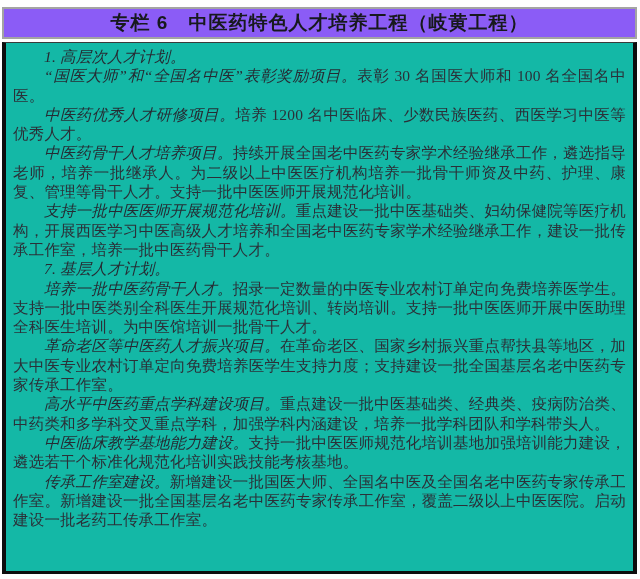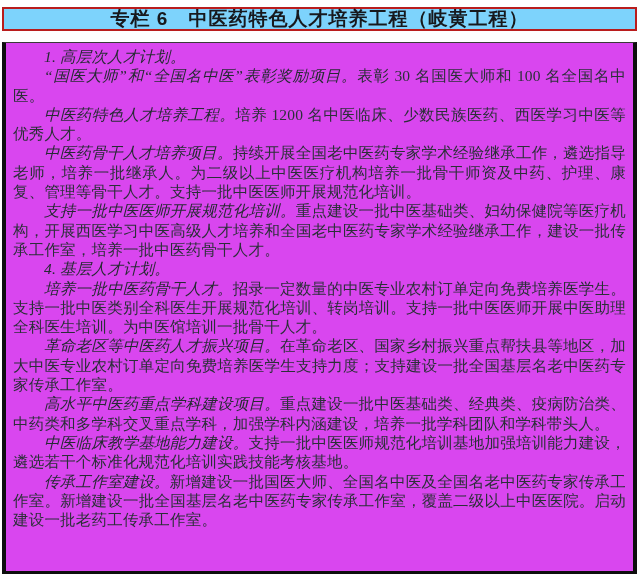--- a/index.html
+++ b/index.html
@@ -14,23 +14,23 @@
     height: 579px;
     background: #fefefe;
     overflow: hidden;
   }
   
   .title-box {
     position: absolute;
     top: 7px;
     left: 2px;
     right: 3px;
-    height: 24px;
-    border: 2px solid #b91c1c;
-    background: #7dd3fc;
+    height: 32px;
+    border: 2px solid #a3a3a3;
+    background: #8b5cf6;
     display: flex;
     align-items: center;
     justify-content: center;
     box-sizing: border-box;
   }
   .title-text {
     font-family: "Liberation Sans", sans-serif;
     font-weight: bold;
     font-size: 19px;
     color: #17191d;
@@ -42,21 +42,21 @@
     position: absolute;
     top: 42px;
     left: 2px;
     right: 3px;
     bottom: 5px;
     box-sizing: border-box;
     border-top: 1px solid #3a3a3a;
     border-left: 4px solid #0d0d0d;
     border-right: 4px solid #0d0d0d;
     border-bottom: 3px solid #0d0d0d;
-    background: #d946ef;
+    background: #14b8a6;
     padding: 4px 7px 0 7px;
     overflow: hidden;
   }
   .body-box p {
     margin: 0;
     text-indent: 2em;
     text-align: justify;
     font-size: 15.5px;
     line-height: 19.3px;
     color: #2b3038;
@@ -75,24 +75,24 @@
 
 <div class="sheet">
 
   <div class="title-box">
     <span class="title-text">专栏 6　中医药特色人才培养工程（岐黄工程）</span>
   </div>
 
   <div class="body-box">
     <p><span class="lead">1. 高层次人才计划。</span><span class="rest"></span></p>
     <p><span class="lead">“国医大师”和“全国名中医”表彰奖励项目。</span><span class="rest">表彰 30 名国医大师和 100 名全国名中医。</span></p>
-    <p><span class="lead">中医药特色人才培养工程。</span><span class="rest">培养 1200 名中医临床、少数民族医药、西医学习中医等优秀人才。</span></p>
+    <p><span class="lead">中医药优秀人才研修项目。</span><span class="rest">培养 1200 名中医临床、少数民族医药、西医学习中医等优秀人才。</span></p>
     <p><span class="lead">中医药骨干人才培养项目。</span><span class="rest">持续开展全国老中医药专家学术经验继承工作，遴选指导老师，培养一批继承人。为二级以上中医医疗机构培养一批骨干师资及中药、护理、康复、管理等骨干人才。支持一批中医医师开展规范化培训。</span></p>
     <p><span class="lead">支持一批中医医师开展规范化培训。</span><span class="rest">重点建设一批中医基础类、妇幼保健院等医疗机构，开展西医学习中医高级人才培养和全国老中医药专家学术经验继承工作，建设一批传承工作室，培养一批中医药骨干人才。</span></p>
-    <p><span class="lead">4. 基层人才计划。</span><span class="rest"></span></p>
+    <p><span class="lead">7. 基层人才计划。</span><span class="rest"></span></p>
     <p><span class="lead">培养一批中医药骨干人才。</span><span class="rest">招录一定数量的中医专业农村订单定向免费培养医学生。支持一批中医类别全科医生开展规范化培训、转岗培训。支持一批中医医师开展中医助理全科医生培训。为中医馆培训一批骨干人才。</span></p>
     <p><span class="lead">革命老区等中医药人才振兴项目。</span><span class="rest">在革命老区、国家乡村振兴重点帮扶县等地区，加大中医专业农村订单定向免费培养医学生支持力度；支持建设一批全国基层名老中医药专家传承工作室。</span></p>
     <p><span class="lead">高水平中医药重点学科建设项目。</span><span class="rest">重点建设一批中医基础类、经典类、疫病防治类、中药类和多学科交叉重点学科，加强学科内涵建设，培养一批学科团队和学科带头人。</span></p>
     <p><span class="lead">中医临床教学基地能力建设。</span><span class="rest">支持一批中医医师规范化培训基地加强培训能力建设，遴选若干个标准化规范化培训实践技能考核基地。</span></p>
     <p><span class="lead">传承工作室建设。</span><span class="rest">新增建设一批国医大师、全国名中医及全国名老中医药专家传承工作室。新增建设一批全国基层名老中医药专家传承工作室，覆盖二级以上中医医院。启动建设一批老药工传承工作室。</span></p>
   </div>
 
 </div>
 
 </body></html>

